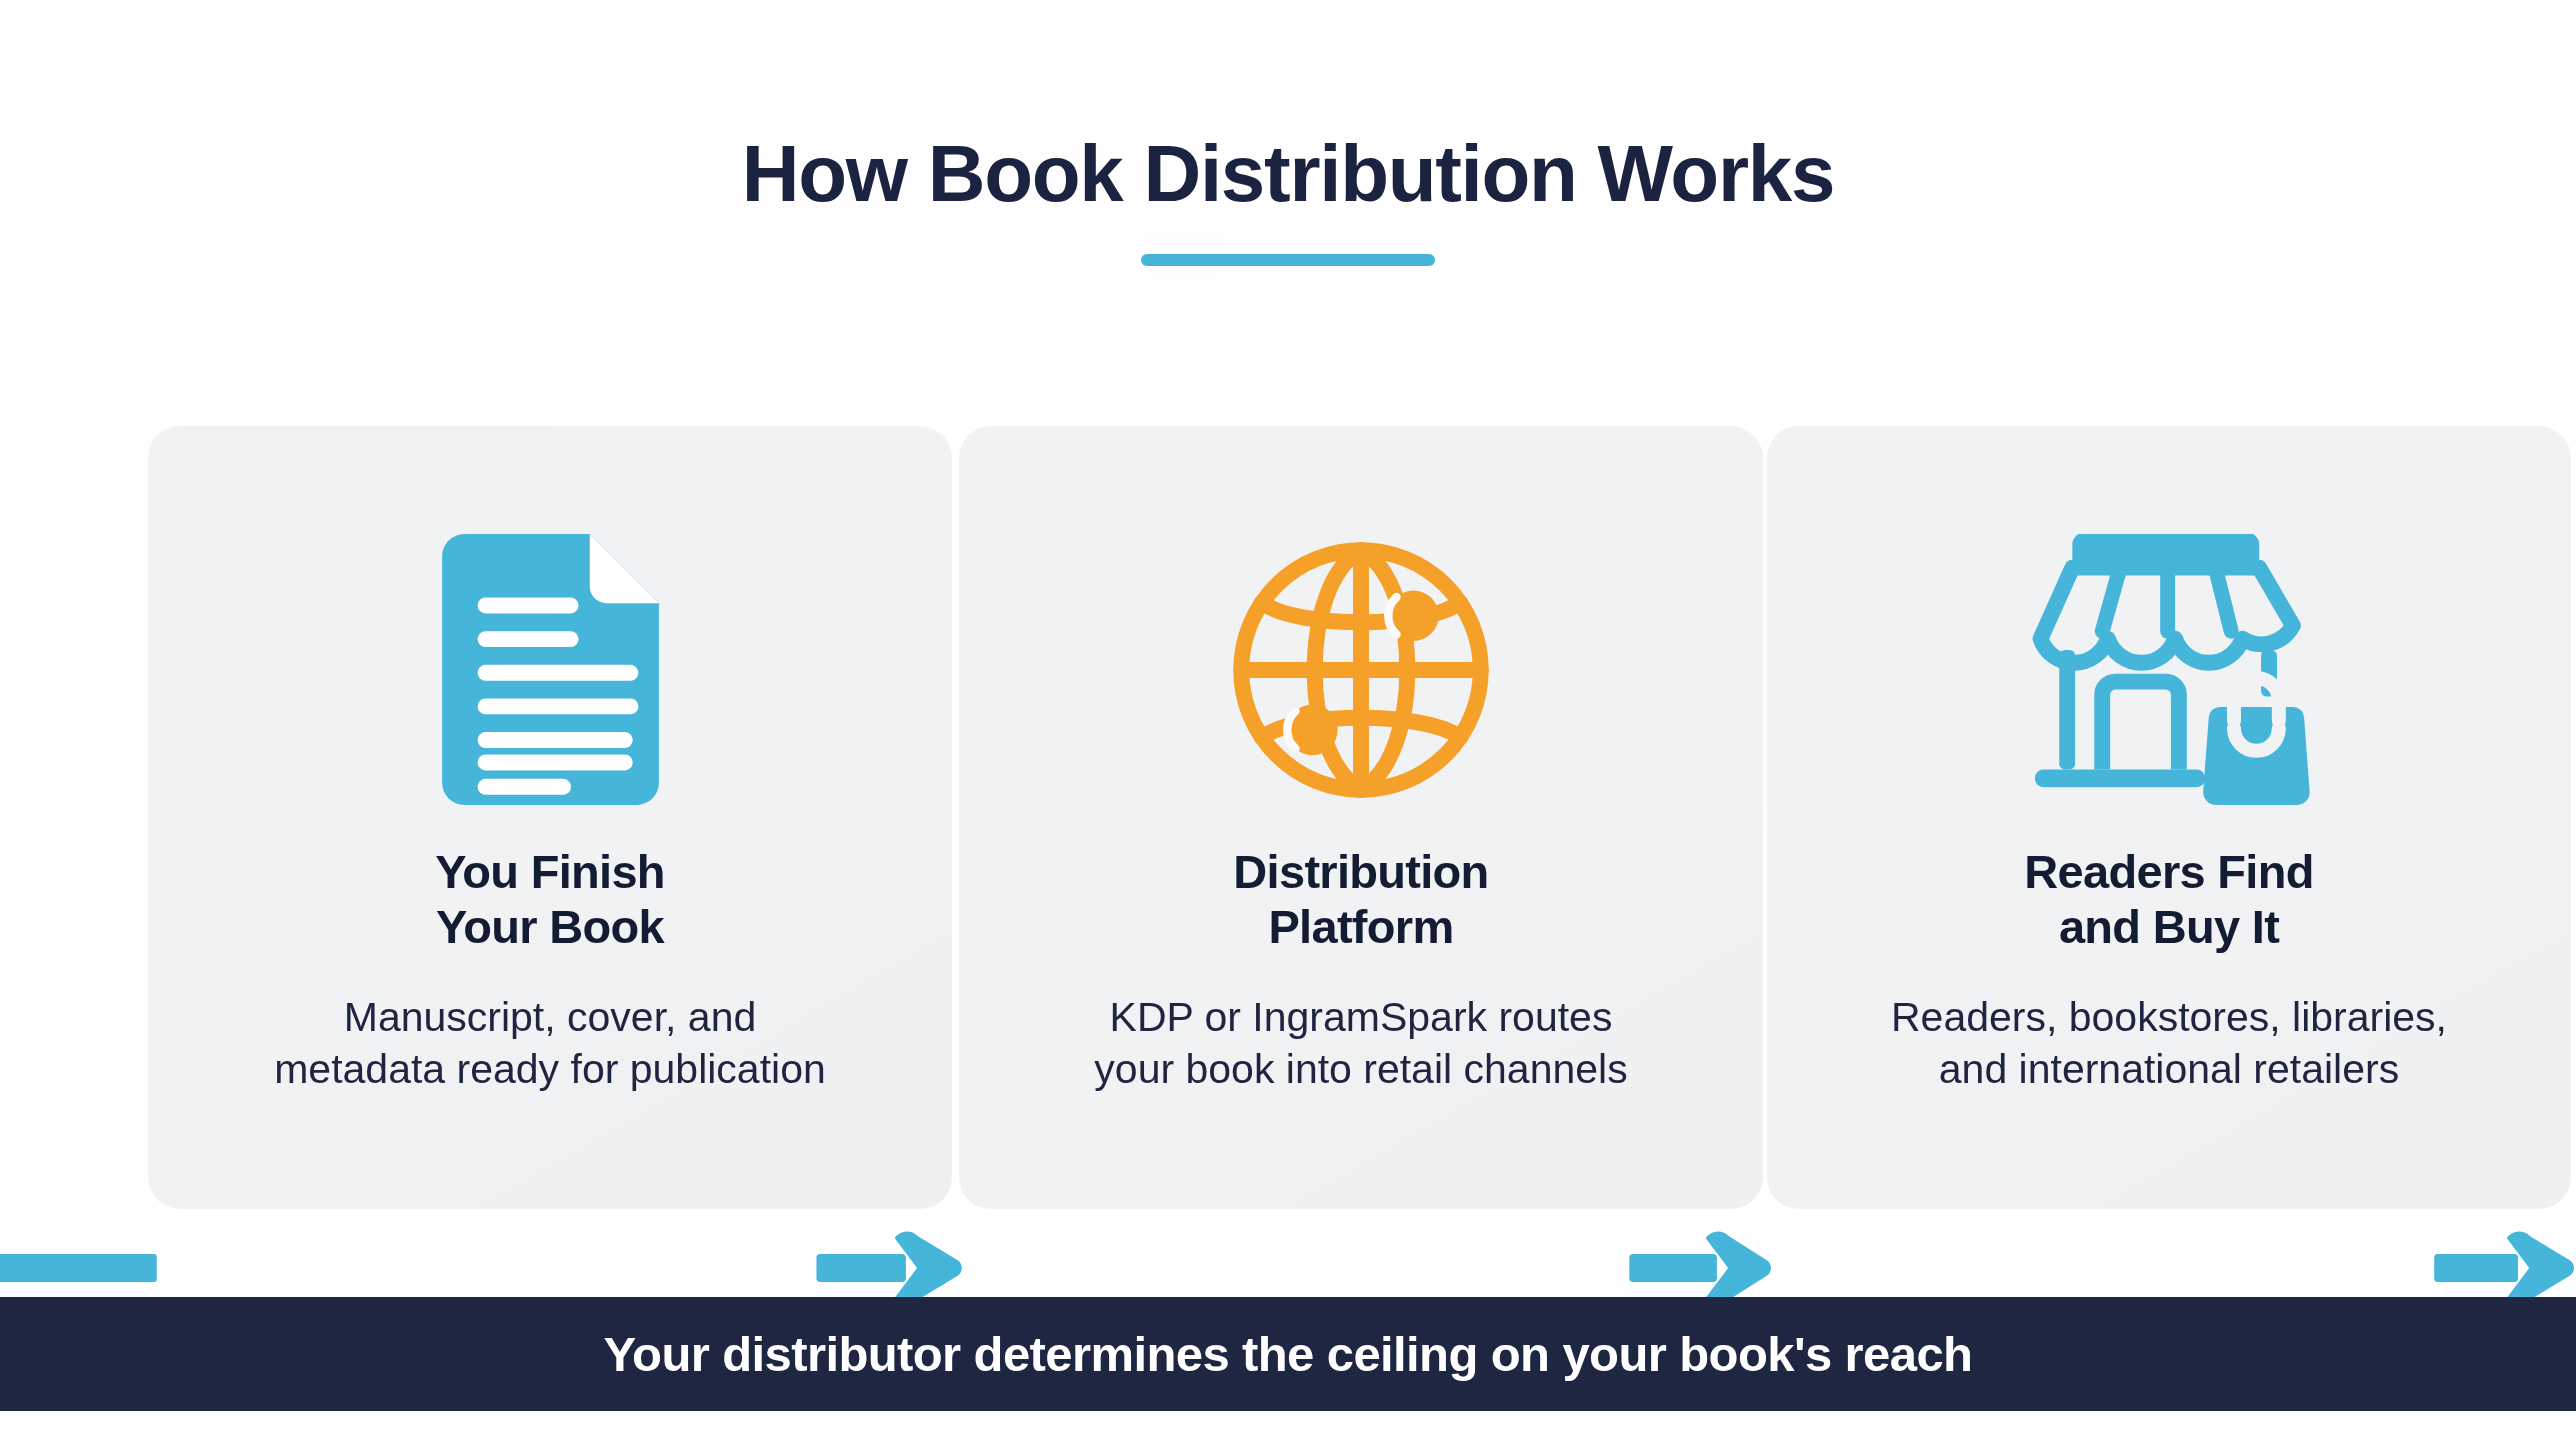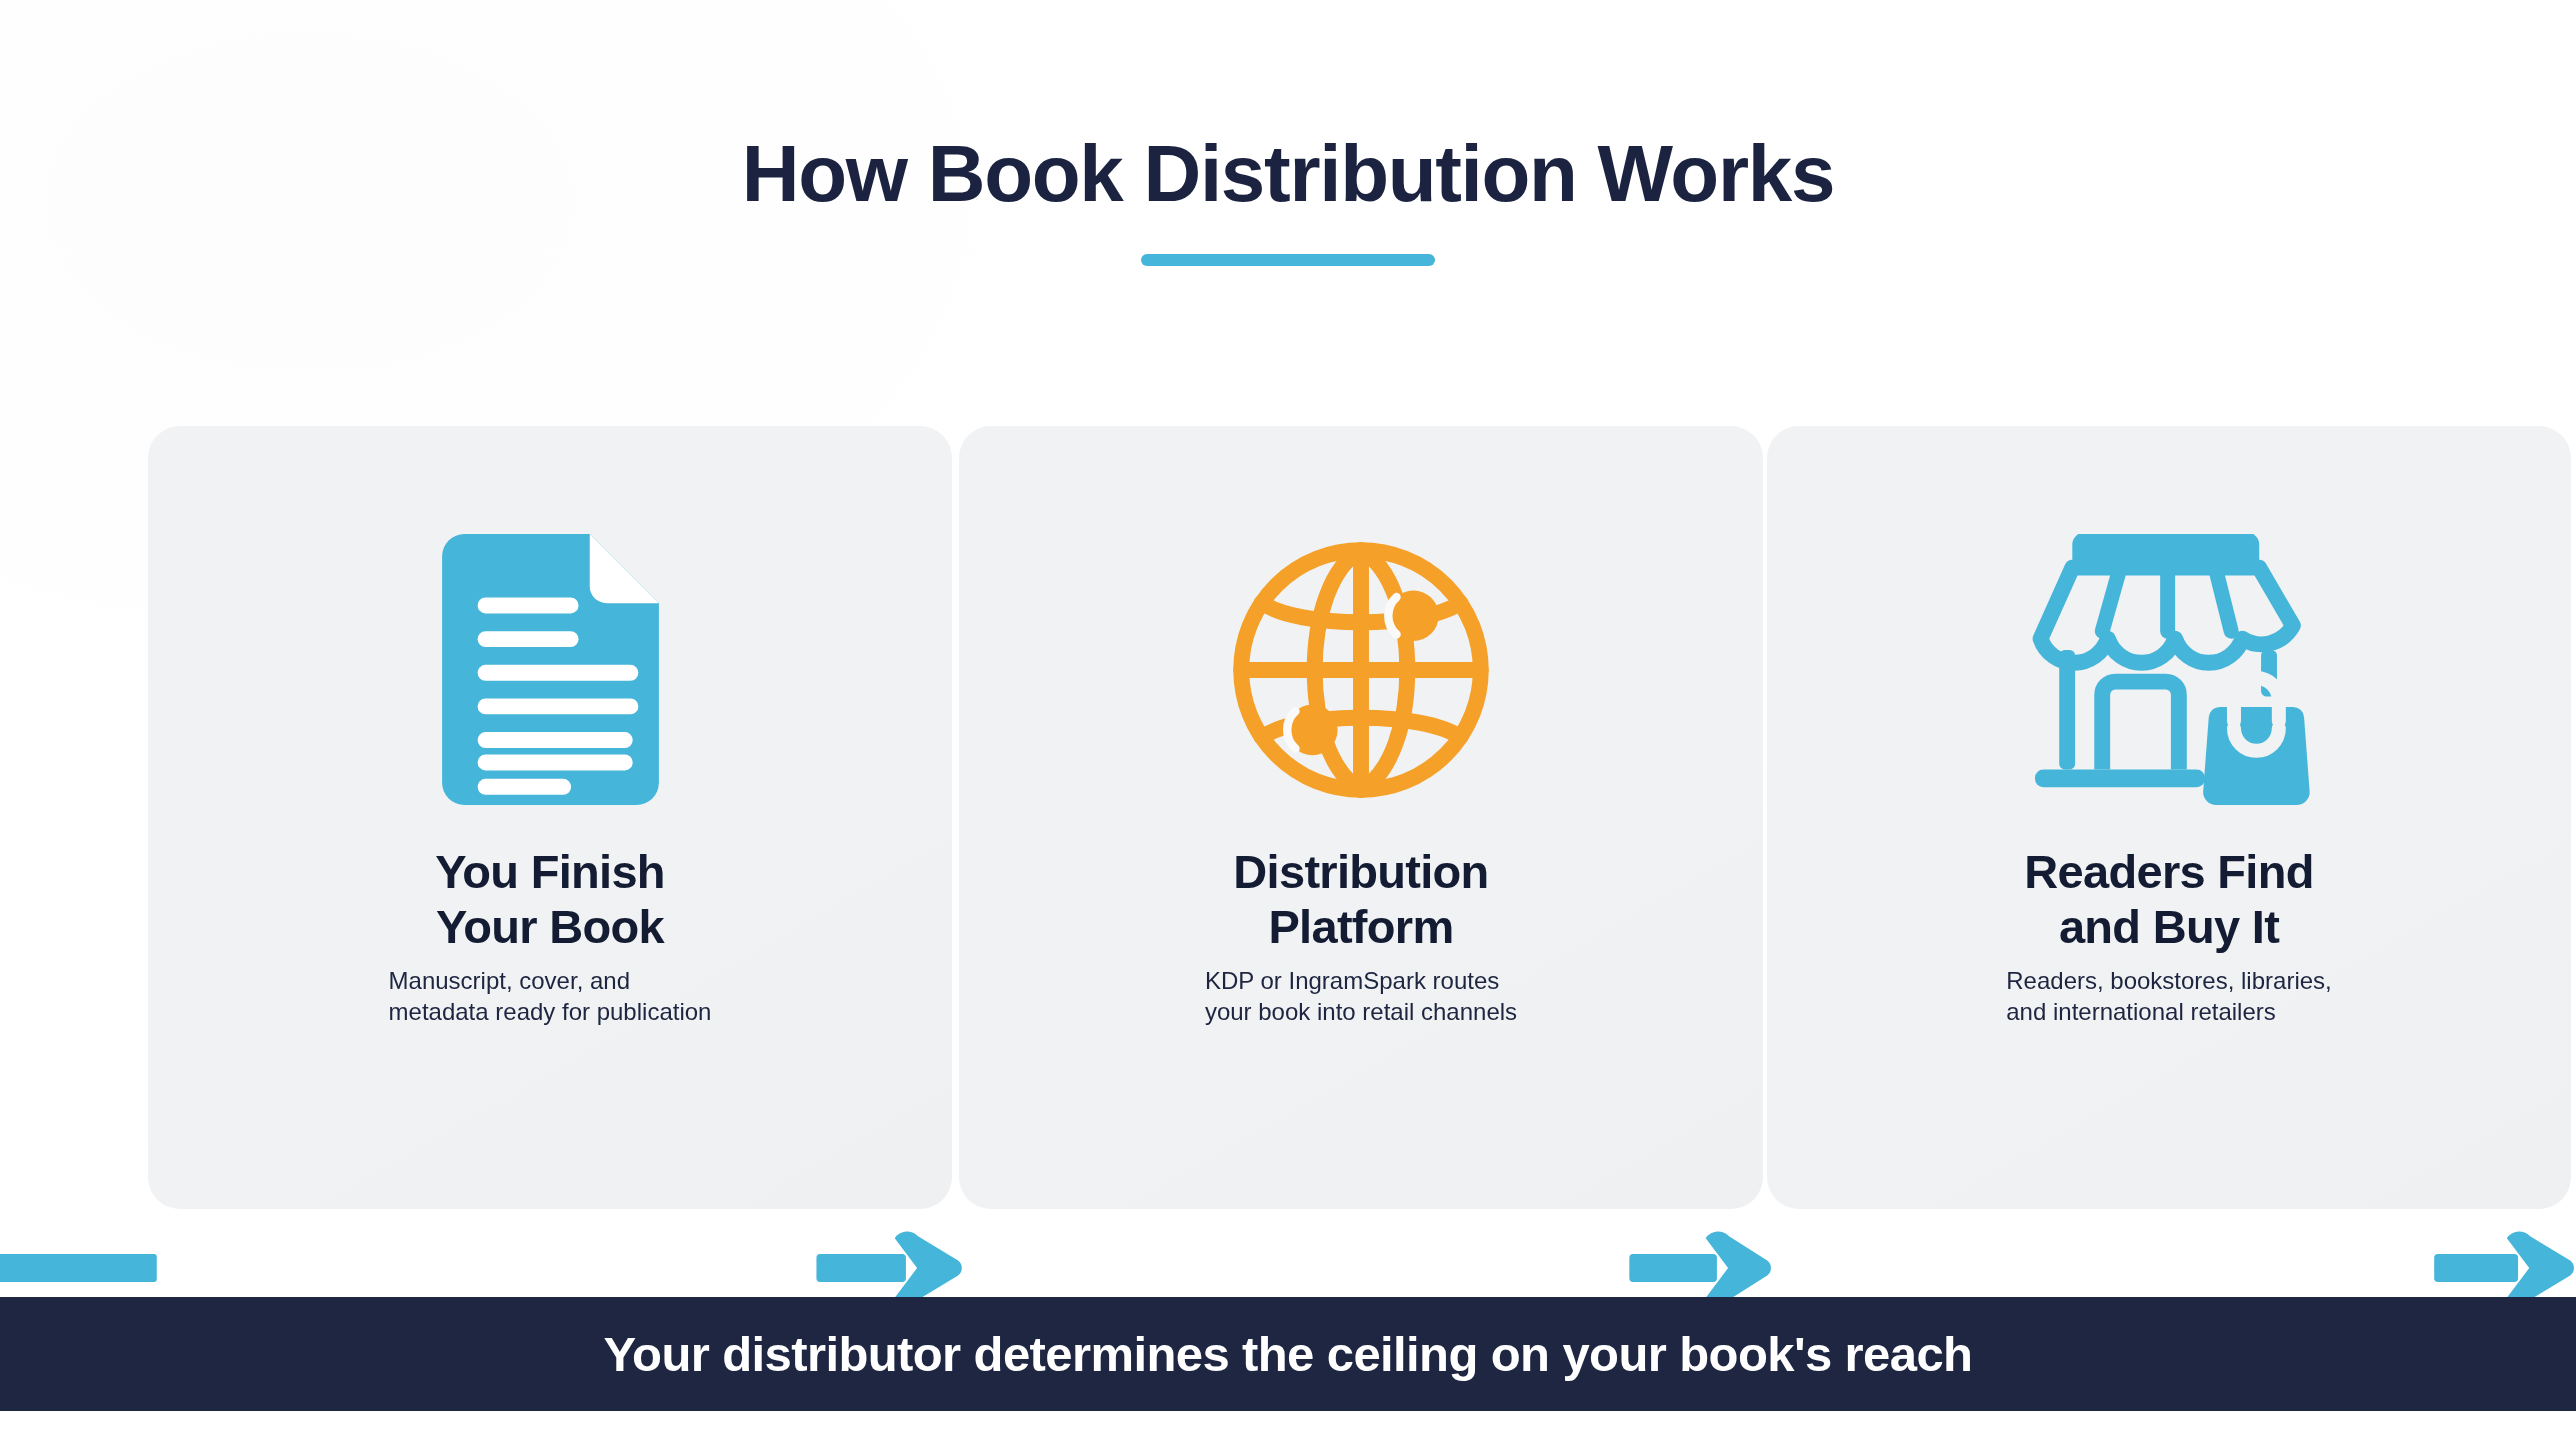--- a/index.html
+++ b/index.html
@@ -89,26 +89,26 @@
     font-size: 47px;
     line-height: 1.18;
     font-weight: 700;
     letter-spacing: -0.7px;
     color: #141c33;
     text-align: center;
     white-space: pre-line;
   }
 
   .card-desc {
-    margin: 11px 0 0 0;
-    font-size: 24px;
+    margin: 36px 0 0 0;
+    font-size: 41px;
     line-height: 1.28;
     font-weight: 400;
     color: #1d2540;
-    text-align: left;
+    text-align: center;
     white-space: pre-line;
   }
 
   
   .arrow {
     position: absolute;
     top: 801px;
     height: 82px;
   }
   .arrow svg { display: block; }

